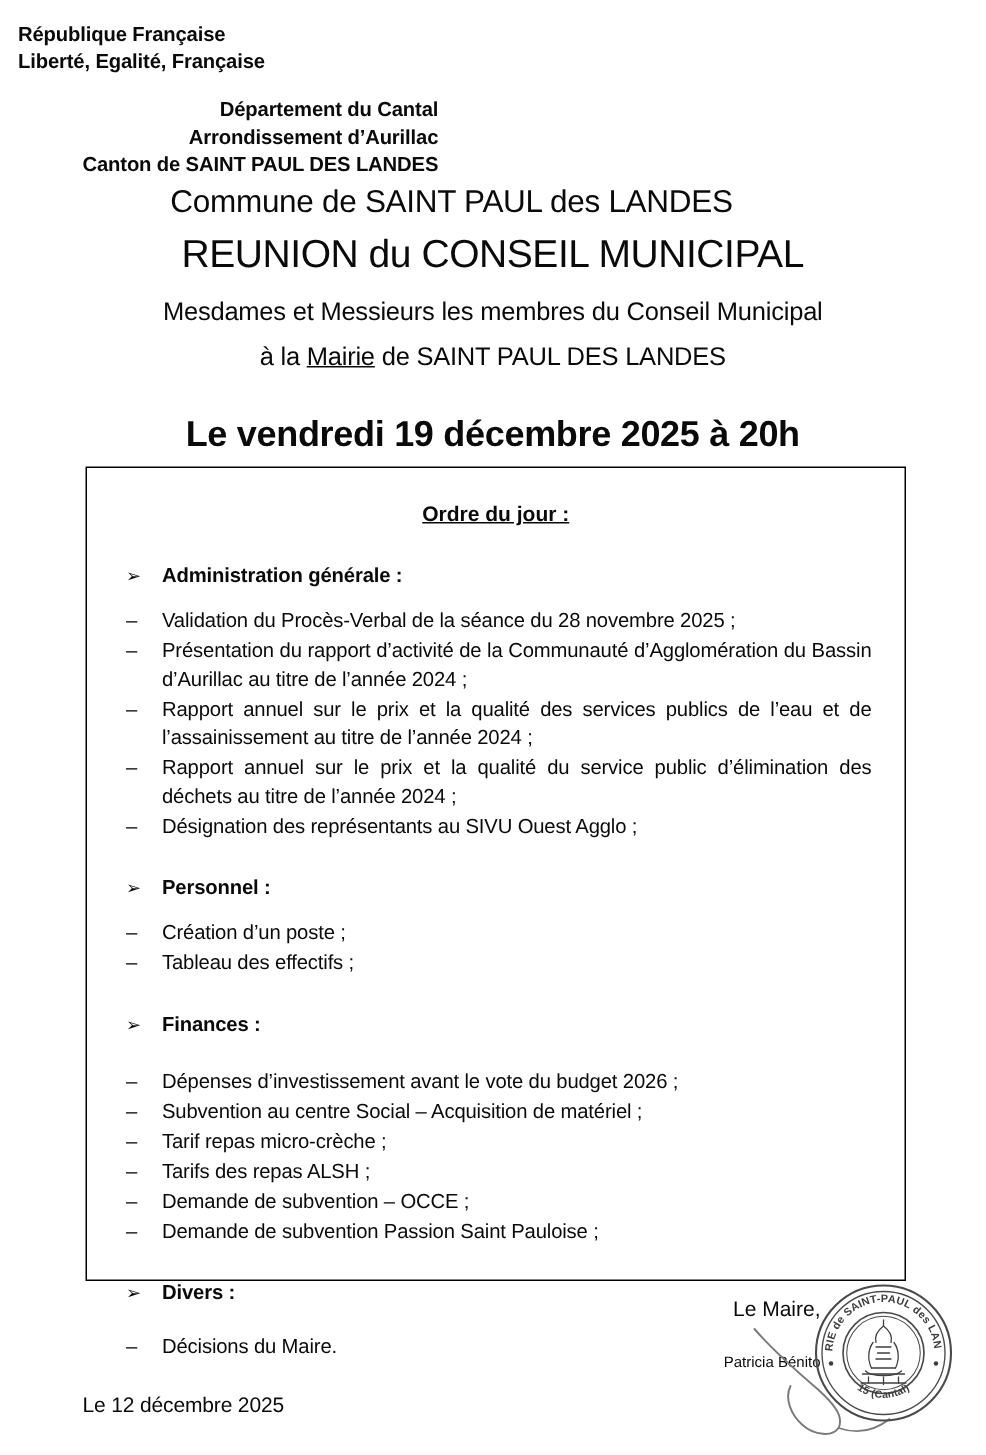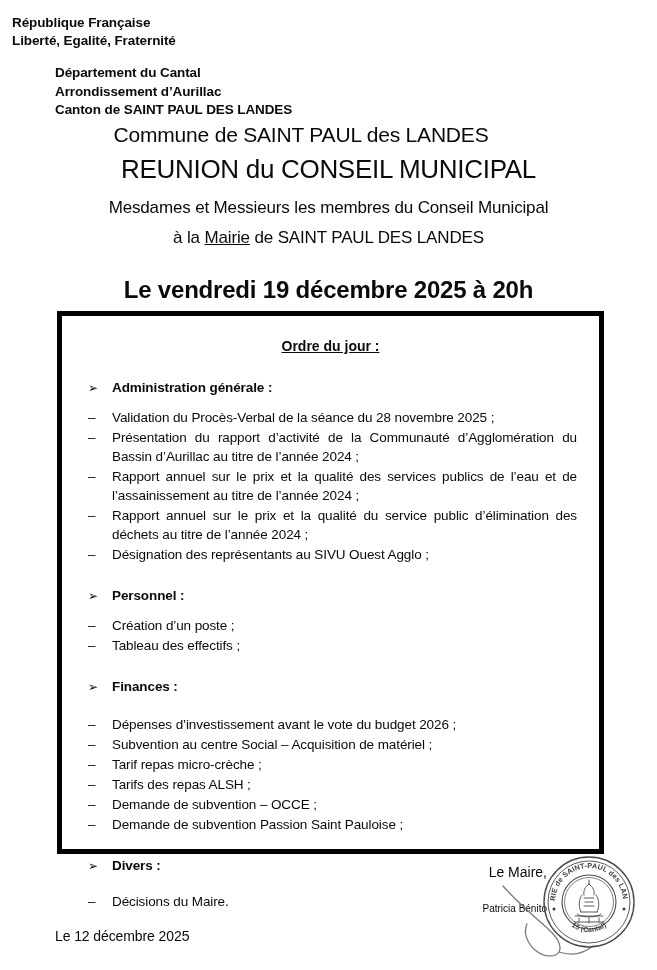--- a/index.html
+++ b/index.html
@@ -36,21 +36,21 @@
     font-size: 13.5px;
     font-weight: bold;
     line-height: 18px;
     letter-spacing: -0.1px;
   }
 
   .admin-block {
     position: absolute;
     top: 64px;
     left: 55px;
-    text-align: left;
+    text-align: right;
   }
   .admin-line {
     font-size: 13.5px;
     font-weight: bold;
     line-height: 18.5px;
     letter-spacing: -0.1px;
   }
 
   .commune-title {
     position: absolute;
@@ -105,21 +105,21 @@
   }
 
   
   .agenda-box {
     position: absolute;
     top: 311px;
     left: 57px;
     width: 547px;
     height: 543px;
     box-sizing: border-box;
-    border: 5px solid #000000;
+    border: 1px solid #000000;
     background: #fff;
   }
   .agenda-title {
     margin-top: 22px;
     text-align: center;
     font-size: 14px;
     font-weight: bold;
   }
   .agenda-title span { text-decoration: underline; }
 
@@ -220,21 +220,21 @@
     letter-spacing: -0.1px;
   }
 </style>
 </head>
 <body>
 
 <div class="page">
 
   <div class="republic-block">
     <div class="republic-line">République Française</div>
-    <div class="republic-line">Liberté, Egalité, Fraternité</div>
+    <div class="republic-line">Liberté, Egalité, Française</div>
   </div>
 
   <div class="admin-block">
     <div class="admin-line">Département du Cantal</div>
     <div class="admin-line">Arrondissement d’Aurillac</div>
     <div class="admin-line">Canton de SAINT PAUL DES LANDES</div>
   </div>
 
   <div class="commune-title">Commune de SAINT PAUL des LANDES</div>
   <div class="reunion-title">REUNION du CONSEIL MUNICIPAL</div>

